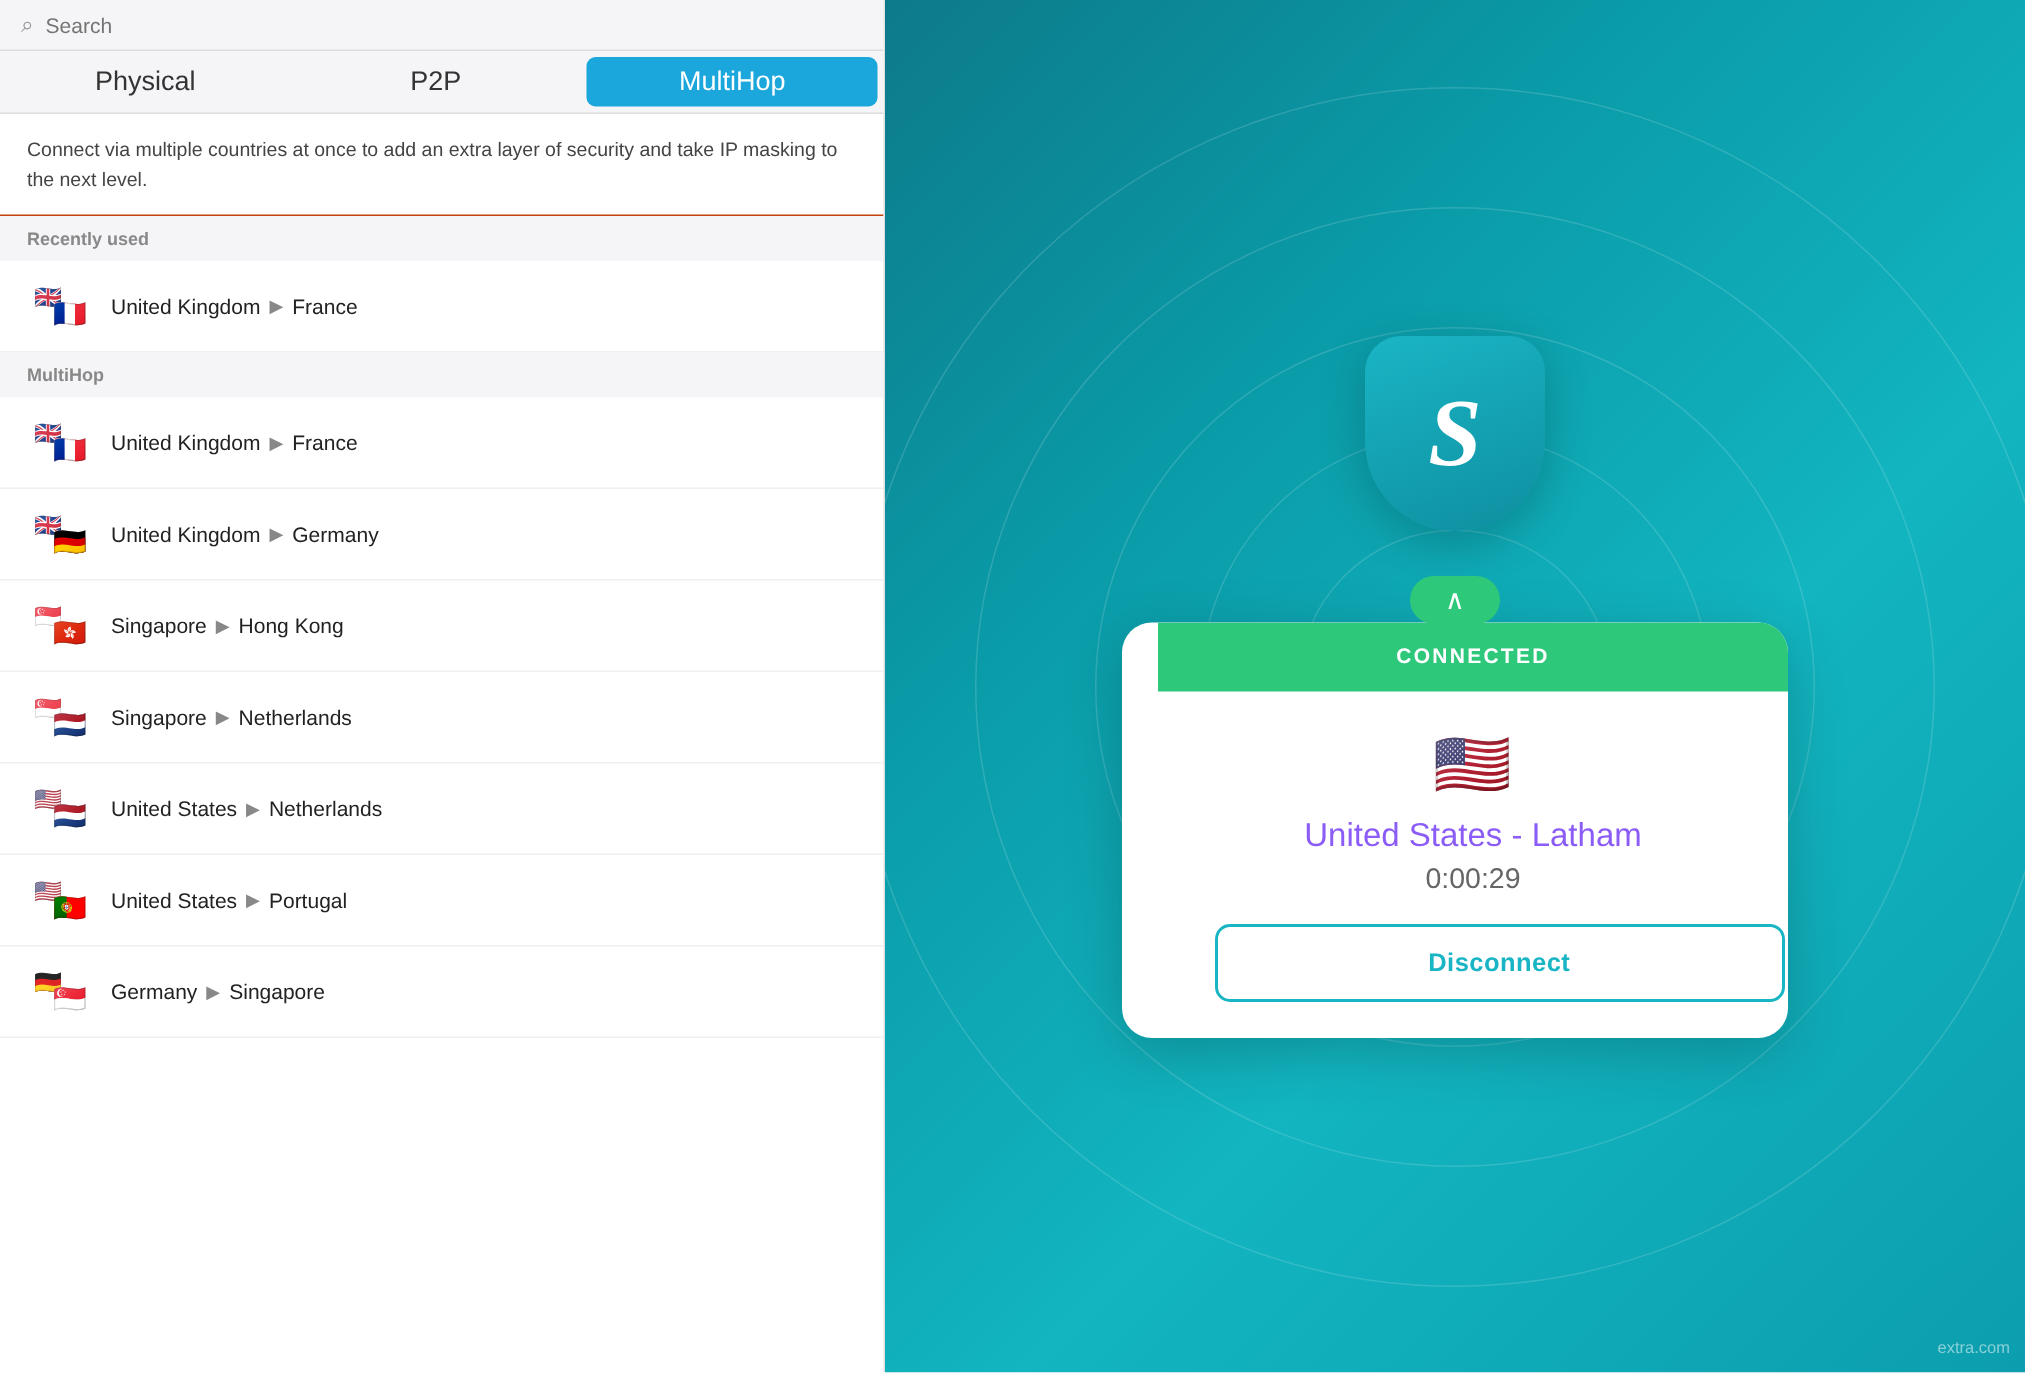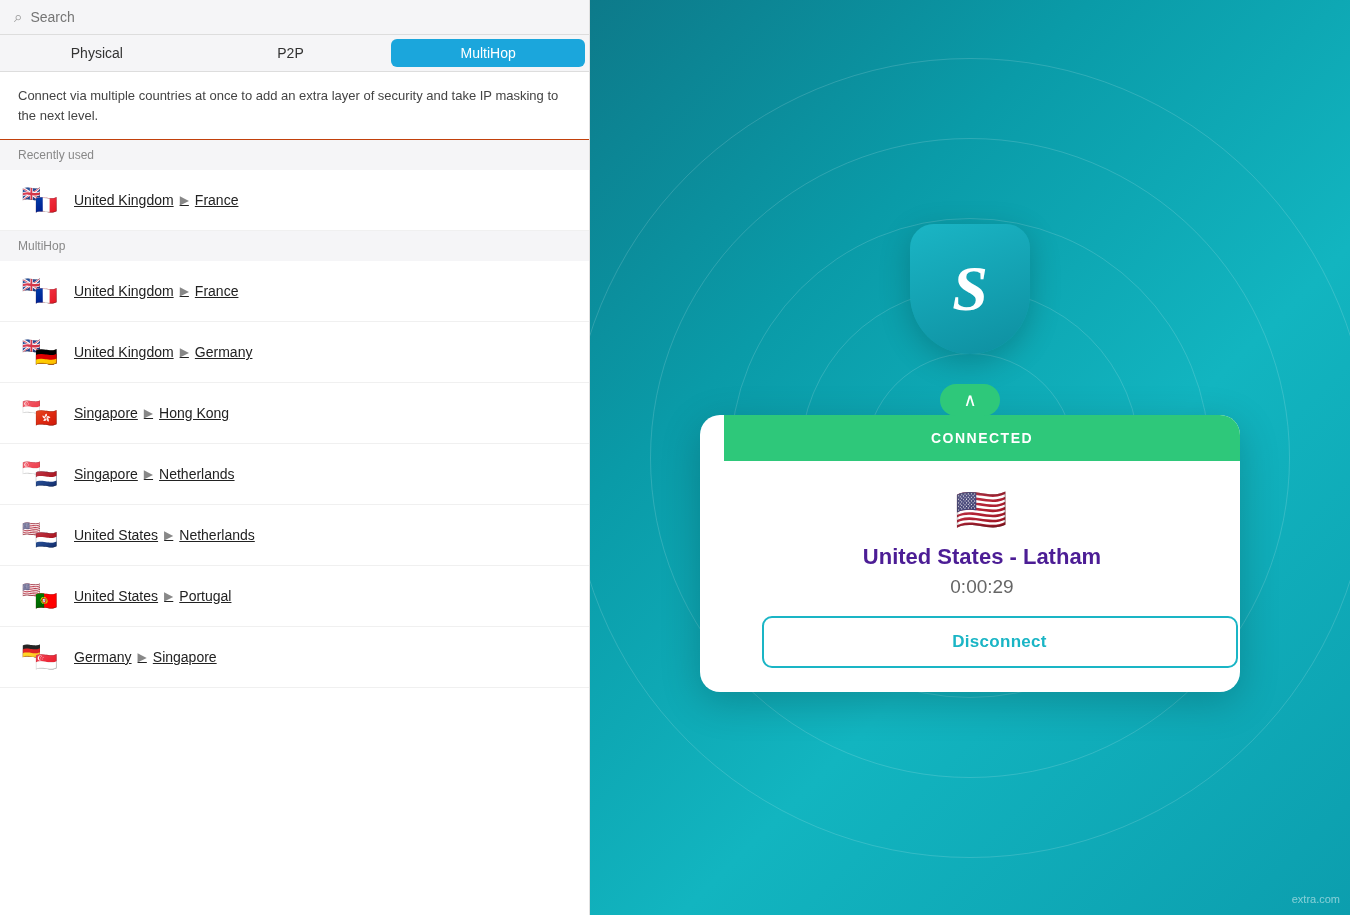--- a/index.html
+++ b/index.html
@@ -48,21 +48,21 @@
     
     .tab-bar {
       display: flex;
       border-bottom: 1px solid #ddd;
       background: #f5f5f7;
     }
     .tab {
       flex: 1;
       padding: 10px 0;
       text-align: center;
-      font-size: 14px;
+      font-size: 18px;
       color: #333;
       cursor: pointer;
       border: none;
       background: transparent;
     }
     .tab.active {
       background: #1ba6dc;
       color: #fff;
       border-radius: 6px;
       margin: 4px;
@@ -77,21 +77,21 @@
       line-height: 1.5;
       border-bottom: 1px solid #c2410c;
     }
 
     
     .section-header {
       padding: 8px 18px;
       font-size: 12px;
       color: #888;
       background: #f5f5f7;
-      font-weight: 400;
+      font-weight: 700;
     }
 
     
     .list-container {
       overflow-y: auto;
       flex: 1;
     }
     .list-item {
       display: flex;
       align-items: center;
@@ -130,21 +130,20 @@
       align-items: center;
       justify-content: center;
       opacity: 0.85;
     }
     .route-text {
       font-size: 14px;
       color: #222;
       display: flex;
       align-items: center;
       gap: 6px;
-      text-decoration: underline;
     }
     .arrow {
       color: #888;
       font-size: 12px;
     }
 
     
     .right-panel {
       flex: 1;
       background: linear-gradient(135deg, #0d7a8a 0%, #0a9ba8 30%, #12b5c0 60%, #0c9eae 100%);
@@ -213,21 +212,21 @@
       z-index: 3;
     }
     .chevron-icon {
       color: white;
       font-size: 18px;
       line-height: 1;
     }
 
     
     .connected-card {
-      width: 540px;
+      width: 444px;
       background: #fff;
       border-radius: 20px;
       overflow: hidden;
       box-shadow: 0 10px 40px rgba(0,0,0,0.2);
       z-index: 2;
       padding-left: 24px;
     }
     .connected-header {
       background: #2ec87a;
       padding: 14px 20px;
@@ -246,22 +245,22 @@
       flex-direction: column;
       align-items: center;
       gap: 6px;
     }
     .country-flag {
       font-size: 42px;
       margin-bottom: 4px;
     }
     .country-name {
       font-size: 22px;
-      font-weight: 700;
-      color: #4c1d95;
+      font-weight: 400;
+      color: #8b5cf6;
     }
     .timer {
       font-size: 19px;
       color: #666;
       margin-bottom: 12px;
     }
     .disconnect-btn {
       width: 100%;
       padding: 14px;
       border: 2px solid #1ab5c5;

